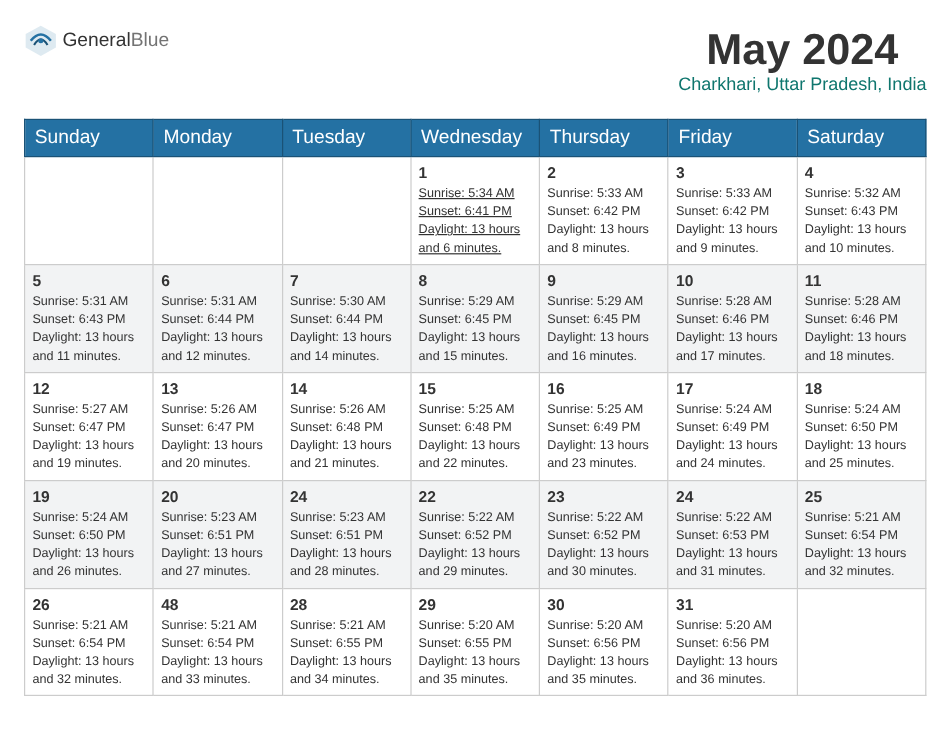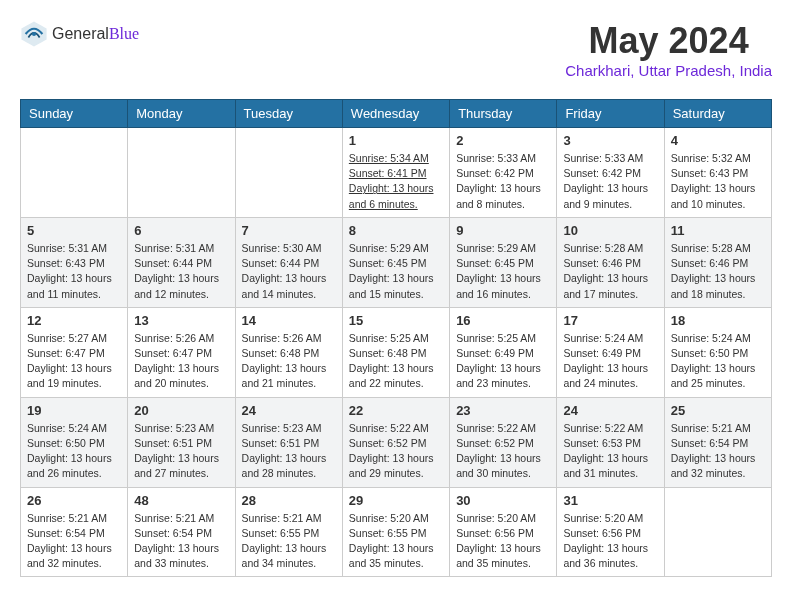--- a/index.html
+++ b/index.html
@@ -15,48 +15,48 @@
       justify-content: space-between;
       align-items: flex-start;
       margin-bottom: 20px;
     }
     .logo {
       display: flex;
       align-items: center;
       gap: 4px;
     }
     .logo-general { color: #333; }
-    .logo-blue { color: #6d28d9; font-family: Liberation Serif, serif; }
+    .logo-blue { color: #737373; }
     .logo-icon {
       width: 28px;
       height: 28px;
     }
     .title-block {
       text-align: center;
     }
     .month-year {
       font-size: 36px;
       font-weight: bold;
       color: #333;
     }
     .location {
       font-size: 15px;
-      color: #6d28d9;
+      color: #0f766e;
     }
     .calendar {
       width: 100%;
       border-collapse: collapse;
       font-size: 11px;
     }
     .calendar thead tr th {
       background-color: #2471a3;
       color: #fff;
       text-align: left;
       padding: 6px 8px;
-      font-size: 13px;
+      font-size: 16px;
       font-weight: normal;
       border: 1px solid #1a5276;
     }
     .calendar tbody tr td {
       border: 1px solid #ccc;
       vertical-align: top;
       padding: 5px 6px;
       width: 107px;
       min-height: 70px;
       background: #fff;

